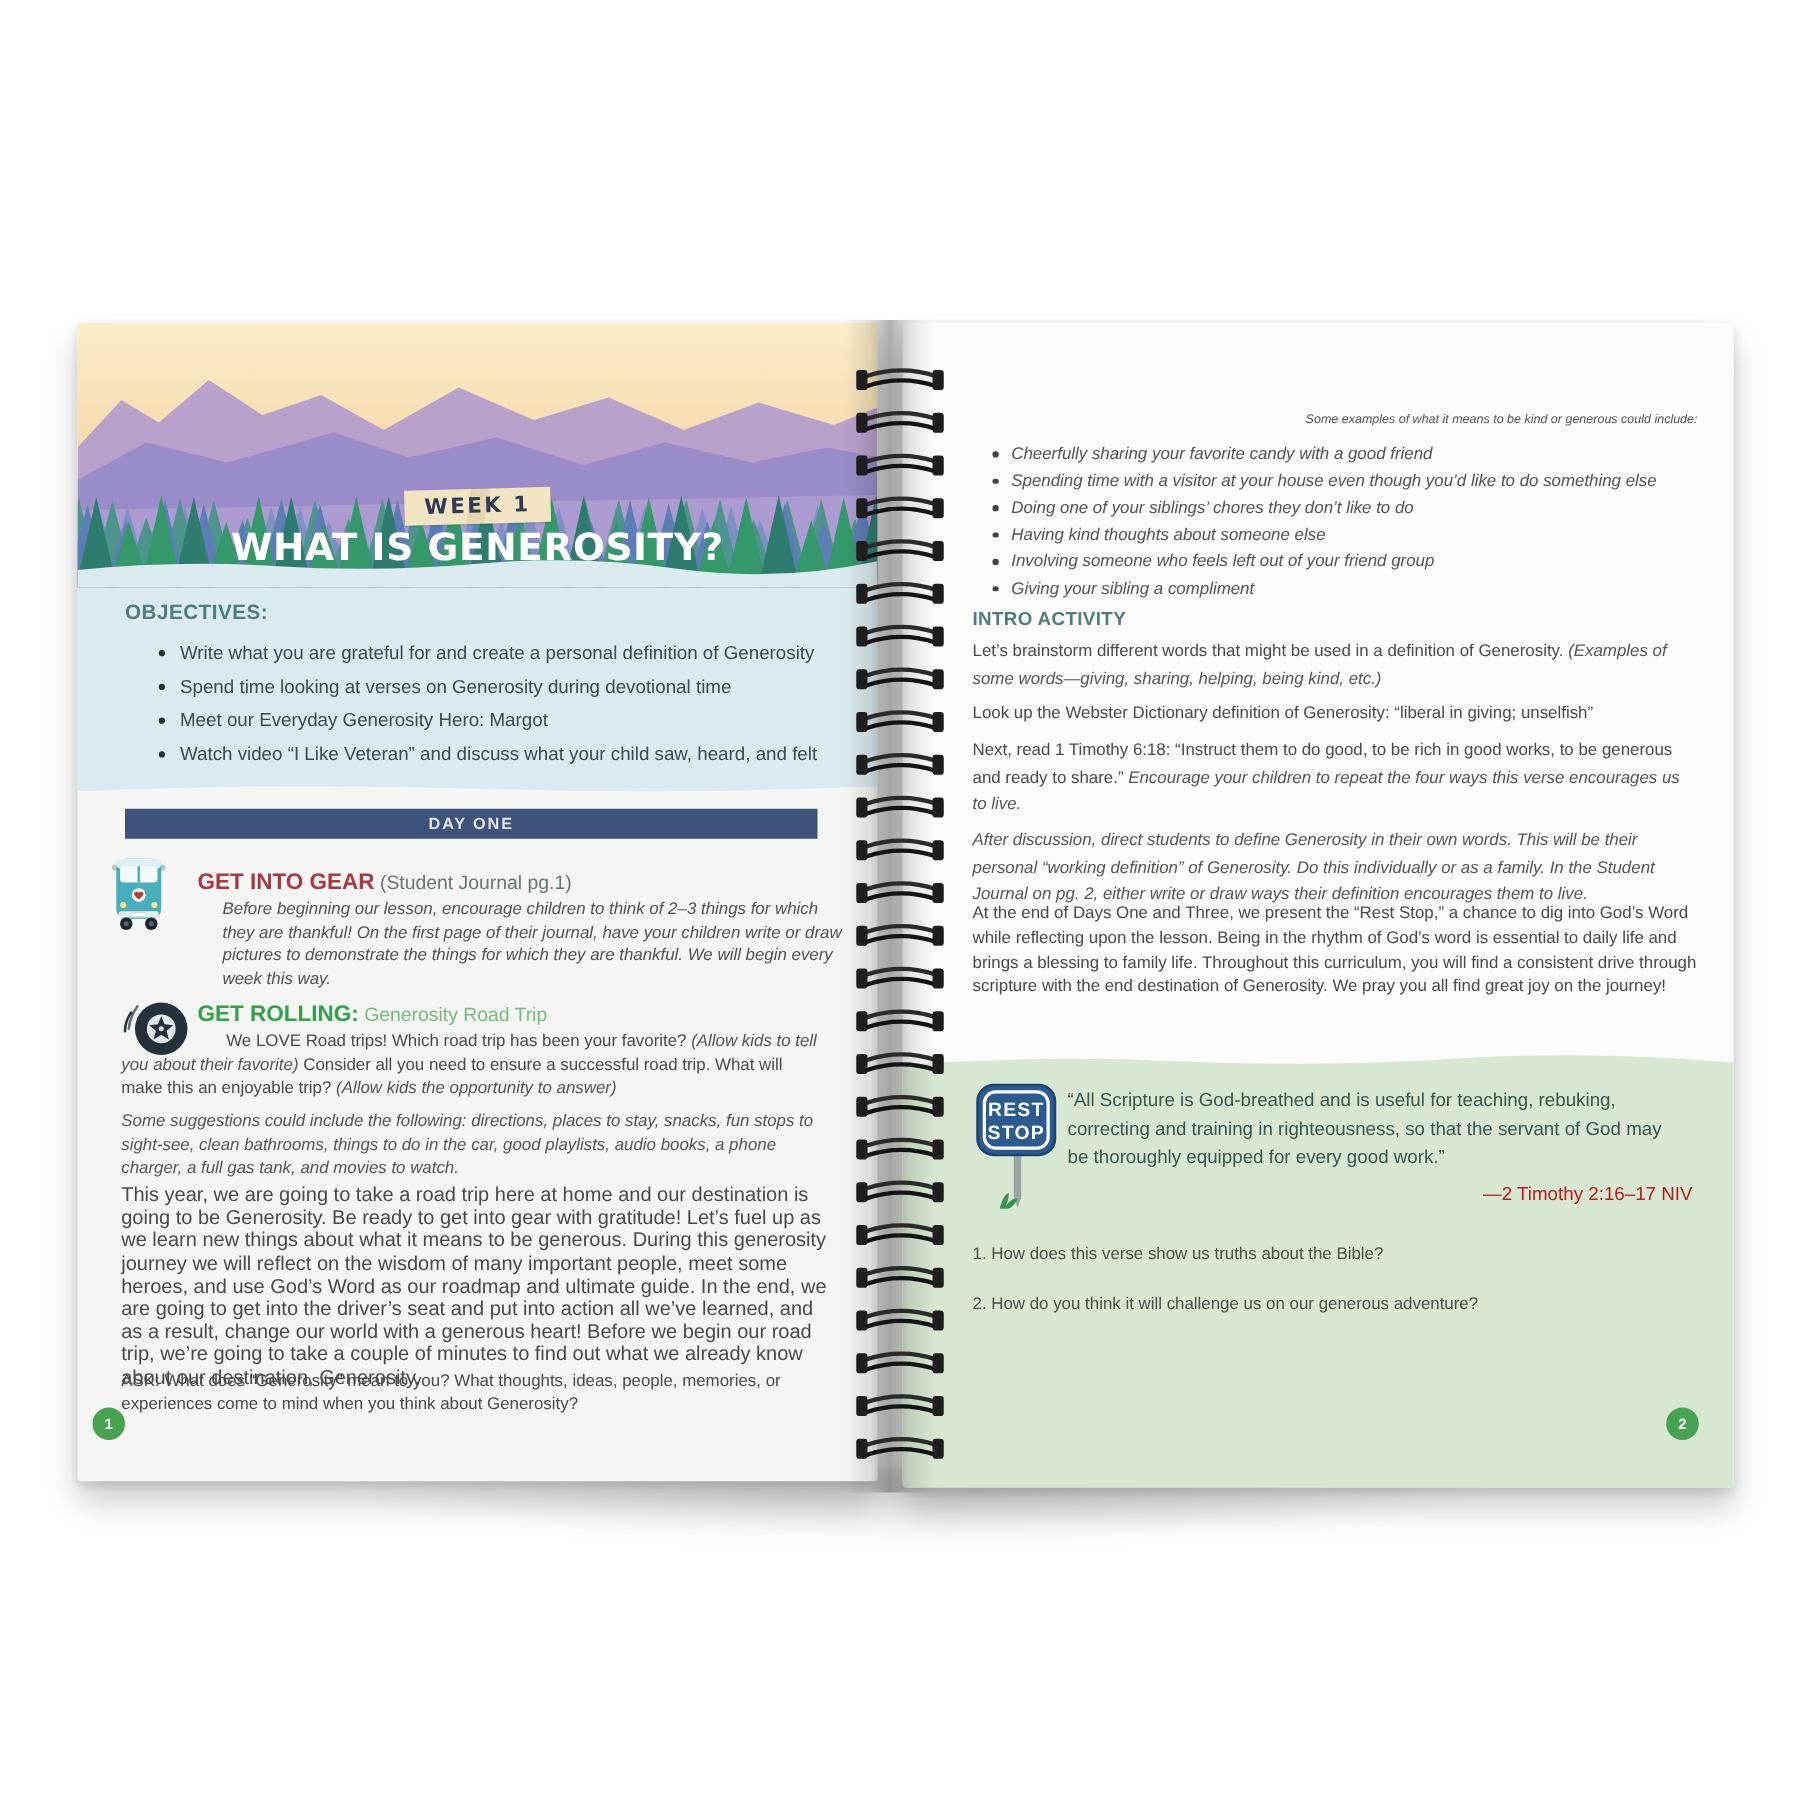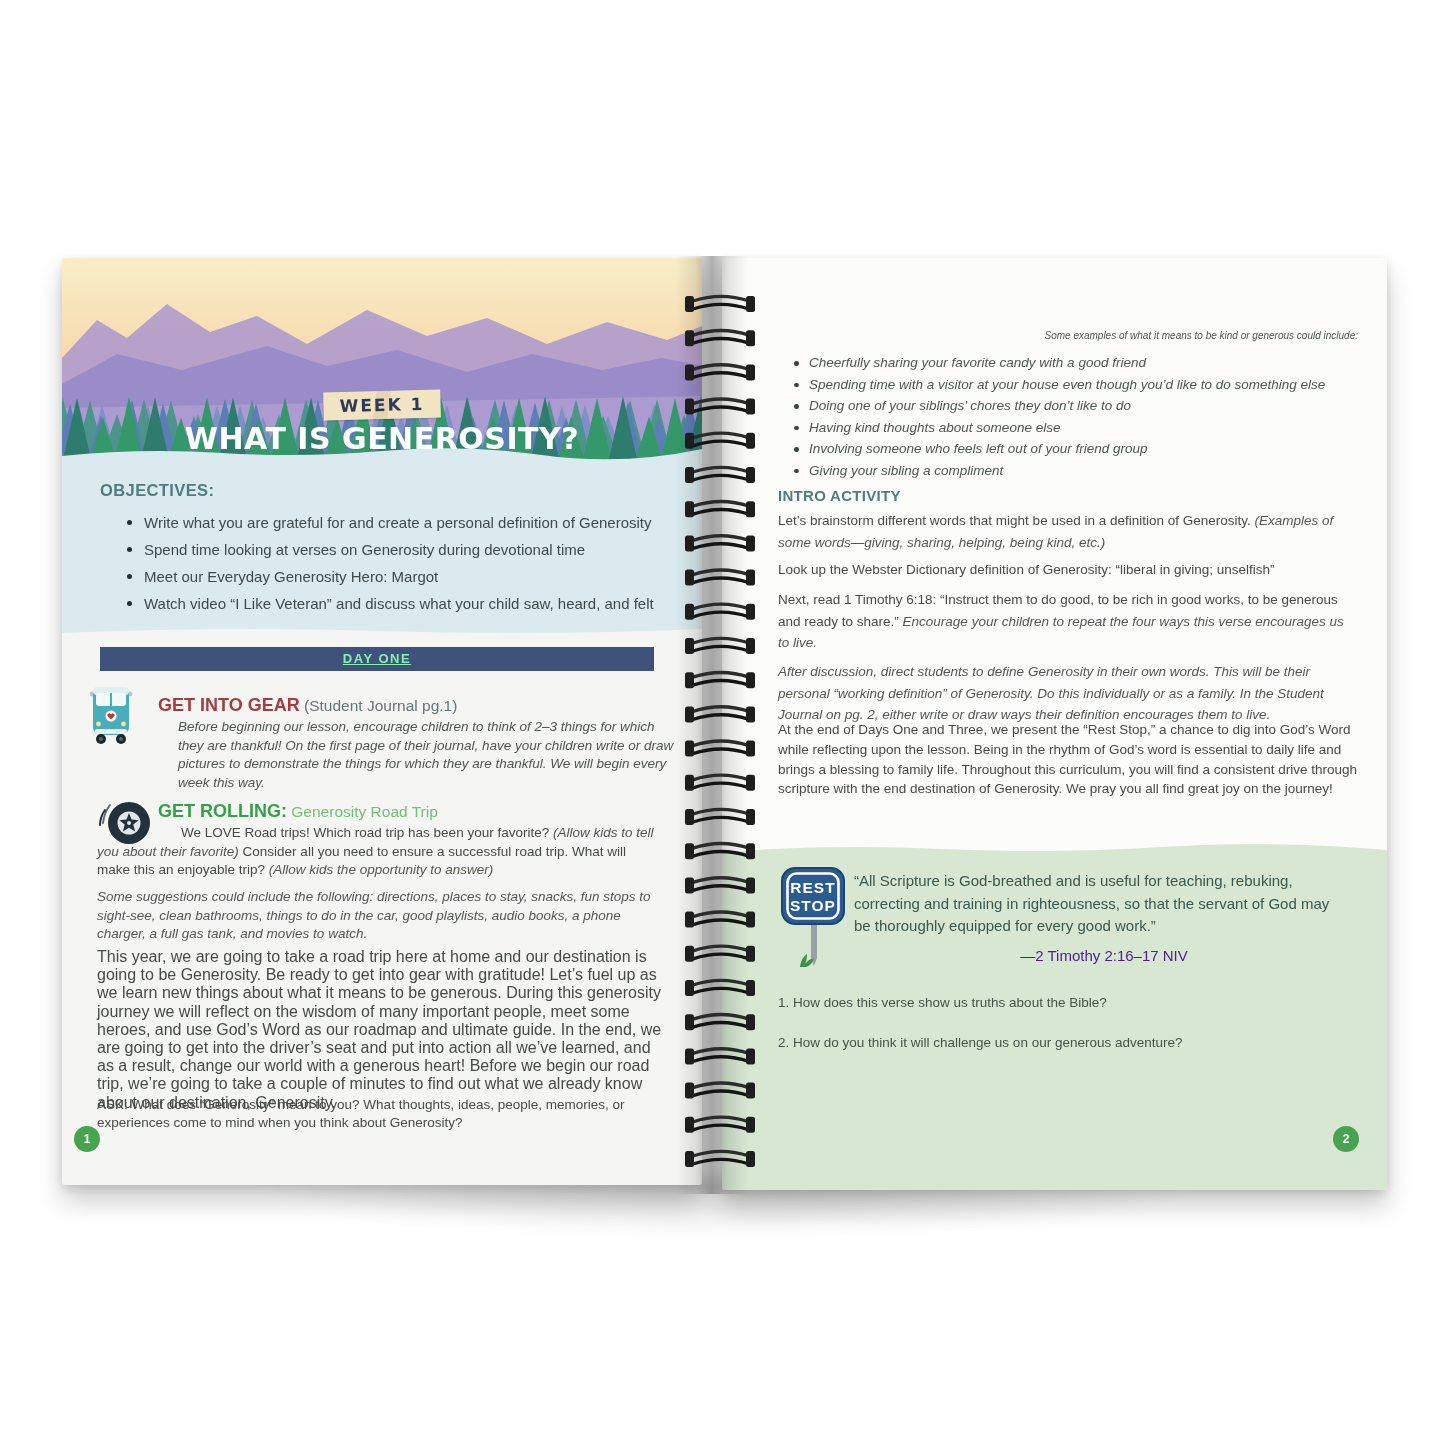--- a/index.html
+++ b/index.html
@@ -27,21 +27,21 @@
      font-size:30px;font-weight:800;letter-spacing:.5px;z-index:2;font-family:"DejaVu Sans",sans-serif;}
   .objectives-band{position:absolute;left:0;top:200px;width:640px;height:168px;background:#dbeaee;}
   .band-wave{position:absolute;left:0;top:367px;width:640px;height:12px;}
   .objectives-heading{position:absolute;left:38px;top:223px;font-size:16.5px;font-weight:bold;
      color:#4e7c80;letter-spacing:.4px;z-index:2;}
   .objectives-list{position:absolute;left:64px;top:251px;width:560px;list-style:none;margin:0;padding:0;z-index:2;}
   .objectives-list li{position:relative;padding-left:18px;font-size:15px;color:#3f4a4d;
      height:27px;line-height:27px;white-space:nowrap;}
   .objectives-list li::before{content:'';position:absolute;left:1px;top:11px;width:5px;height:5px;border-radius:50%;background:#25313a;}
   .day-banner{position:absolute;left:38px;top:389px;width:554px;height:24px;background:#3e527b;
-     color:#86efac;font-size:13px;font-weight:bold;letter-spacing:1.5px;text-align:center;line-height:24px;text-decoration:underline;}
+     color:#e5e5e5;font-size:13px;font-weight:bold;letter-spacing:1.5px;text-align:center;line-height:24px;}
   .gig-icon{position:absolute;left:26px;top:424px;width:46px;height:64px;}
   .gig-head{position:absolute;left:96px;top:437px;font-size:18px;font-weight:800;color:#a73a40;white-space:nowrap;text-align:right;}
   .gig-head .sub{font-weight:normal;font-size:15.5px;color:#64757a;}
   .gig-body{position:absolute;left:116px;top:460px;width:498px;font-size:13.5px;font-style:italic;
      color:#50564f;line-height:18.6px;}
   .gr-icon{position:absolute;left:34px;top:536px;width:58px;height:58px;}
   .gr-head{position:absolute;left:96px;top:543px;font-size:18px;font-weight:800;color:#33a04a;white-space:nowrap;}
   .gr-head .sub{font-weight:normal;font-size:15.5px;color:#74bd7a;}
   .gr-para{position:absolute;left:35px;top:566px;width:562px;text-indent:84px;font-size:13.5px;
      line-height:18.6px;color:#464b47;}
@@ -65,21 +65,21 @@
   .rp{position:absolute;left:56px;width:576px;font-size:13.5px;color:#464b47;line-height:21.5px;}
   .ia-p1{top:252px;}
   .ia-p2{top:301px;}
   .ia-p3{top:331px;}
   .ia-p4{top:403px;font-style:italic;color:#53584f;}
   .ia-p5{top:462px;line-height:19.8px;width:580px;}
   .green-panel{position:absolute;left:0;top:596px;width:665px;height:336px;background:#d7e7d2;}
   .green-wave{position:absolute;left:0;top:584px;width:665px;height:14px;}
   .rest-sign{position:absolute;left:58px;top:604px;width:68px;height:118px;z-index:2;}
   .quote{position:absolute;left:132px;top:612px;width:480px;font-size:15px;line-height:22.5px;color:#3a584e;z-index:2;}
-  .attribution{position:absolute;left:132px;top:689px;width:500px;text-align:center;font-size:15px;color:#4c1d95;z-index:2;}
+  .attribution{position:absolute;left:132px;top:689px;width:500px;text-align:right;font-size:15px;color:#b91c1c;z-index:2;}
   .question{position:absolute;left:56px;width:560px;font-size:13.5px;color:#475249;z-index:2;}
   .q1{top:737px;} .q2{top:777px;}
 </style>
 </head>
 <body>
 
 <div class="canvas">
   <div class="floor-shadow"></div>
 
   <div class="book">

